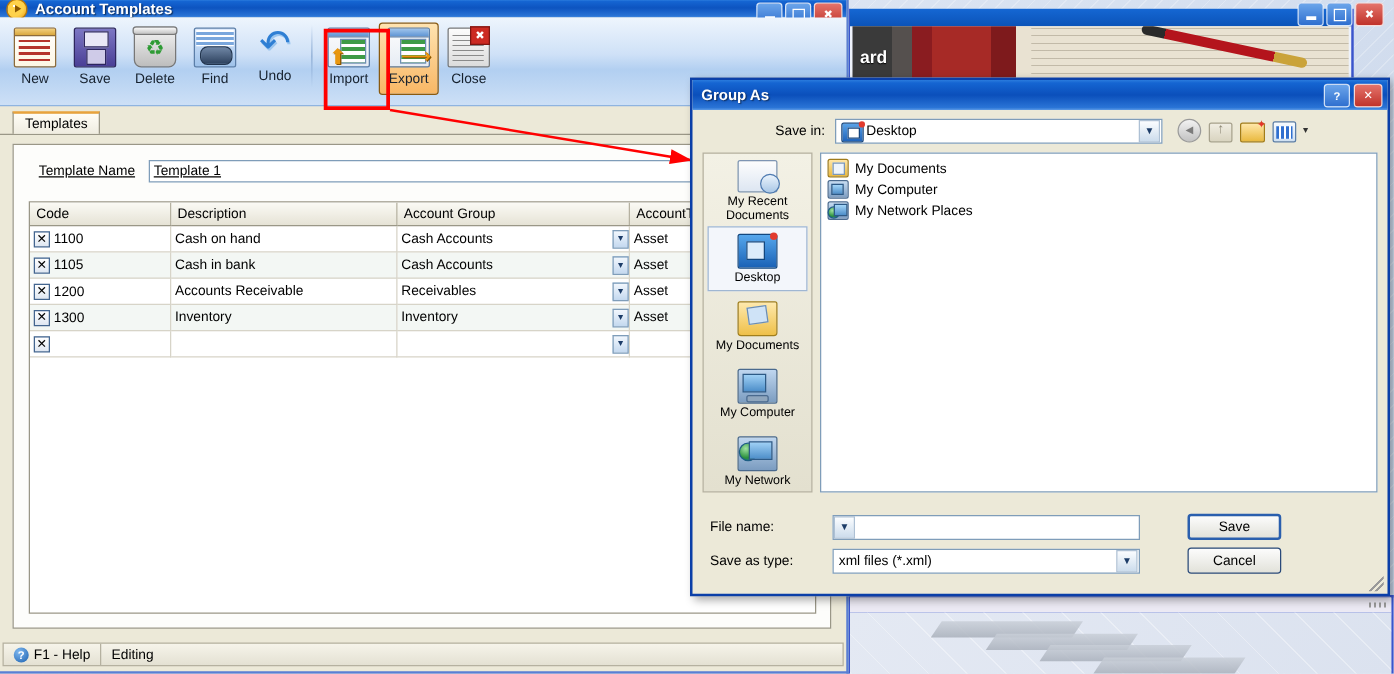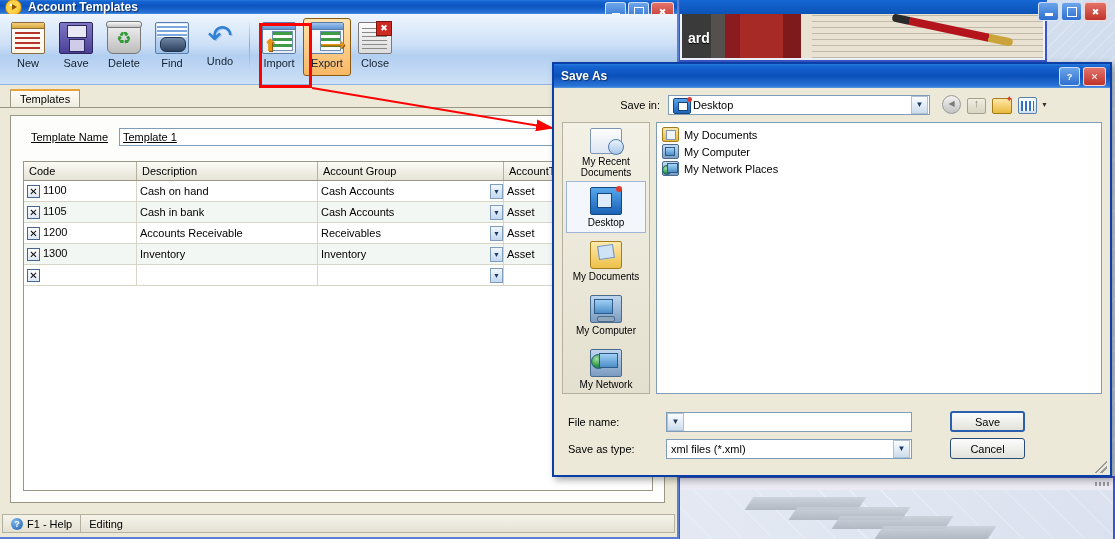--- a/index.html
+++ b/index.html
@@ -9,21 +9,21 @@
     font-size:11px;color:#000;
     background:#c8d6ea;
   }
   
   #desktop{position:absolute;inset:0;
     background:
       repeating-linear-gradient(135deg, rgba(255,255,255,.25) 0 1px, rgba(255,255,255,0) 1px 9px),
       linear-gradient(160deg,#e8eef8 0%,#d2ddee 45%,#c4d2e6 100%);
   }
   .bgwin{position:absolute;border:2px solid #3b55cc;background:#eef2fb;box-sizing:border-box;}
-  #bgwin-top{left:678px;top:0px;width:369px;height:62px;border-top:none;}
+  #bgwin-top{left:678px;top:7px;width:405px;height:62px;border-top:none;}
   #bgwin-top .bgtitle{height:14px;background:linear-gradient(180deg,#1567d3,#0b53b8);}
   .bgbanner{position:absolute;left:2px;top:14px;right:2px;height:44px;overflow:hidden;
     background:linear-gradient(90deg,#3a3a3a 0 8%,#55504e 8% 12%,#8a1c20 12% 16%,#a72a26 16% 28%,#7e1a1c 28% 33%,#e9e2d2 33% 100%);}
   .bgbanner .pen{position:absolute;left:58%;top:28%;width:34%;height:8px;
     background:linear-gradient(90deg,#2a2a2a 0 14%,#b4141c 14% 80%,#caa33a 80% 100%);
     transform:rotate(12deg);border-radius:4px;}
   .bgbanner .lines{position:absolute;left:36%;top:0;right:0;bottom:0;
     background:repeating-linear-gradient(0deg,rgba(130,120,100,.38) 0 1px,rgba(0,0,0,0) 1px 6px);}
   .bgword{position:absolute;left:8px;top:30px;color:#fff;font-weight:bold;font-size:14px;
     text-shadow:0 1px 1px #000;}
@@ -463,21 +463,21 @@
     <marker id="ah" markerWidth="9" markerHeight="9" refX="8" refY="3" orient="auto">
       <path d="M0,0 L9,3 L0,6 z" fill="#ff0000"></path>
     </marker>
   </defs>
   <line x1="312" y1="88" x2="552" y2="128" stroke="#ff0000" stroke-width="2" marker-end="url(#ah)"></line>
 </svg>
 <div id="export-highlight"></div>
 
 <div id="saveas">
   <div id="sa-title">
-    <div class="ttxt">Save As</div>
+    <div class="ttxt">Group As</div>
     <div class="btns">
       <div class="winbtn">?</div>
       <div class="winbtn close">✕</div>
     </div>
   </div>
 
   <div id="sa-body">
 
     <div id="sa-toprow">
       <div class="lab">Save in:</div>

